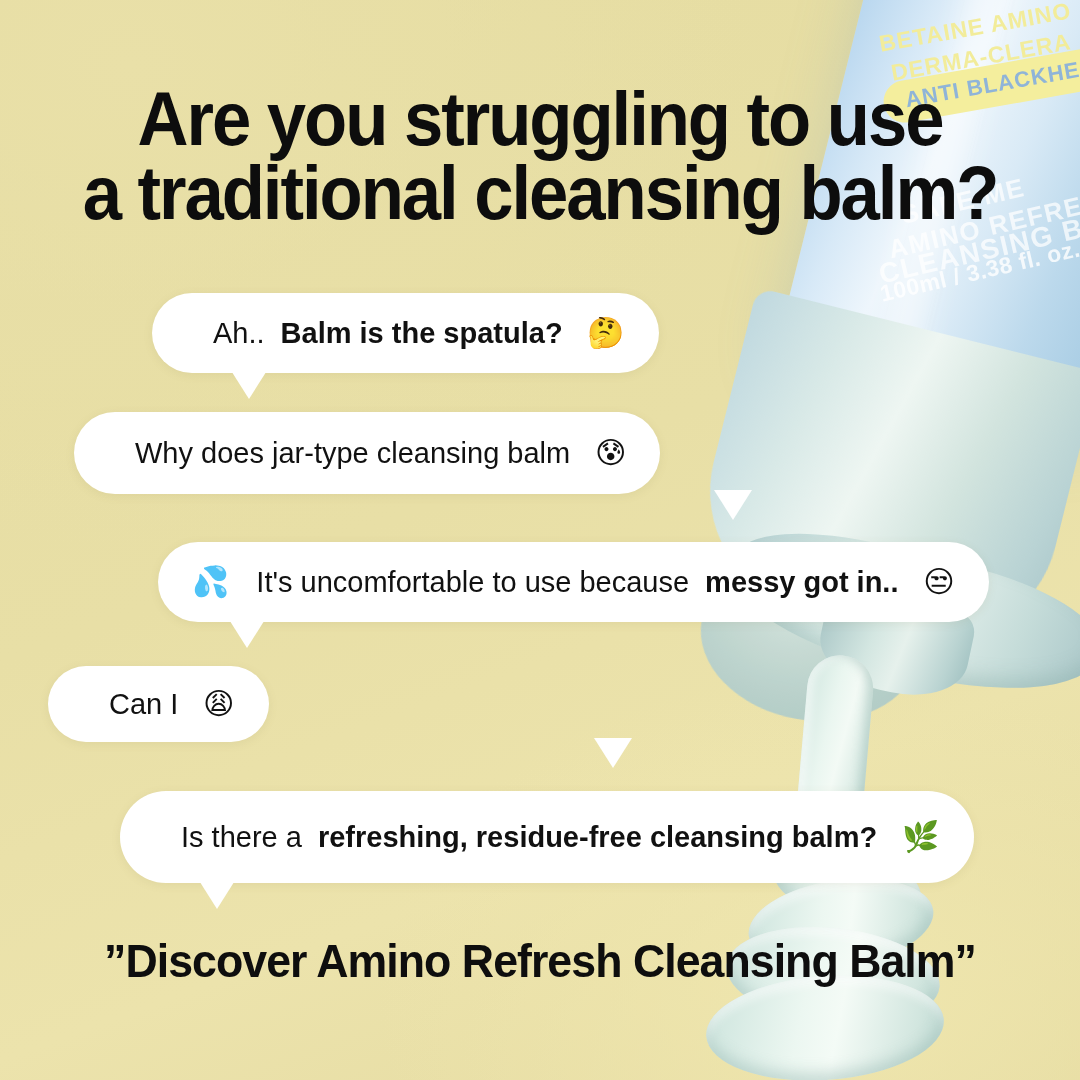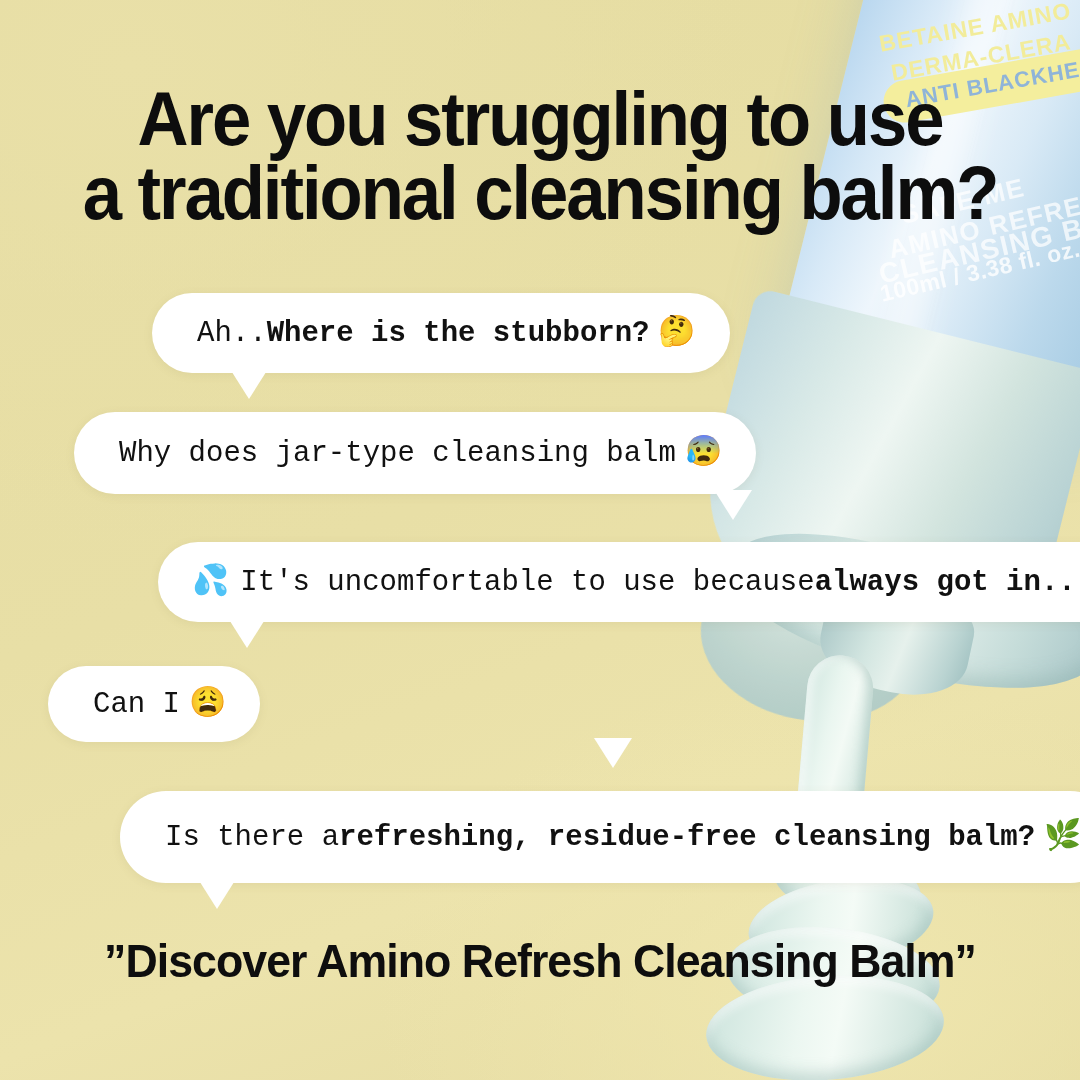--- a/index.html
+++ b/index.html
@@ -113,21 +113,21 @@
   .headline .l1{font-size:76px;}
   .headline .l2{font-size:76px;}
 
   
   .bubble{
     position:absolute;background:#fff;border-radius:60px;
     display:flex;align-items:center;
     color:#111;font-size:29px;white-space:nowrap;
     box-shadow:0 2px 10px rgba(130,120,70,.10);
   }
-  .bubble .inner{padding:0 34px;display:flex;align-items:center;gap:0;font-family:Liberation Mono, monospace;}
+  .bubble .inner{padding:0 34px;display:flex;align-items:center;gap:16px;}
   .bubble b{font-weight:700;}
   .bubble .em{font-size:30px;margin-left:9px;line-height:1;}
   .bubble .em-lead{font-size:30px;margin-right:11px;line-height:1;}
   .tail{
     position:absolute;width:0;height:0;bottom:-26px;
     border-left:19px solid transparent;border-right:19px solid transparent;
     border-top:30px solid #fff;
   }
 
   #b1{left:152px;top:293px;height:80px;}
@@ -181,40 +181,40 @@
 
   <div class="headline">
     <span class="l1">Are you struggling to use</span>
     <span class="l2">a traditional cleansing balm?</span>
   </div>
 
   <div class="bubble" id="b1">
     <div class="inner">
       <span class="em-lead"></span>
       <span>Ah.. </span>
-      <b>Where is the stubborn?</b>
+      <b>Balm is the spatula?</b>
       <span class="em">🤔</span>
     </div>
     <div class="tail"></div>
   </div>
 
   <div class="bubble" id="b2">
     <div class="inner">
       <span class="em-lead"></span>
       <span>Why does jar-type cleansing balm </span>
       <span class="em">😰</span>
     </div>
     <div class="tail"></div>
   </div>
 
   <div class="bubble" id="b3">
     <div class="inner">
       <span class="em-lead">💦</span>
       <span>It's uncomfortable to use because </span>
-      <b>always got in..</b>
+      <b>messy got in..</b>
       <span class="em">😒</span>
     </div>
     <div class="tail"></div>
   </div>
 
   <div class="bubble" id="b4">
     <div class="inner">
       <span class="em-lead"></span>
       <span>Can I </span>
       <span class="em">😩</span>

